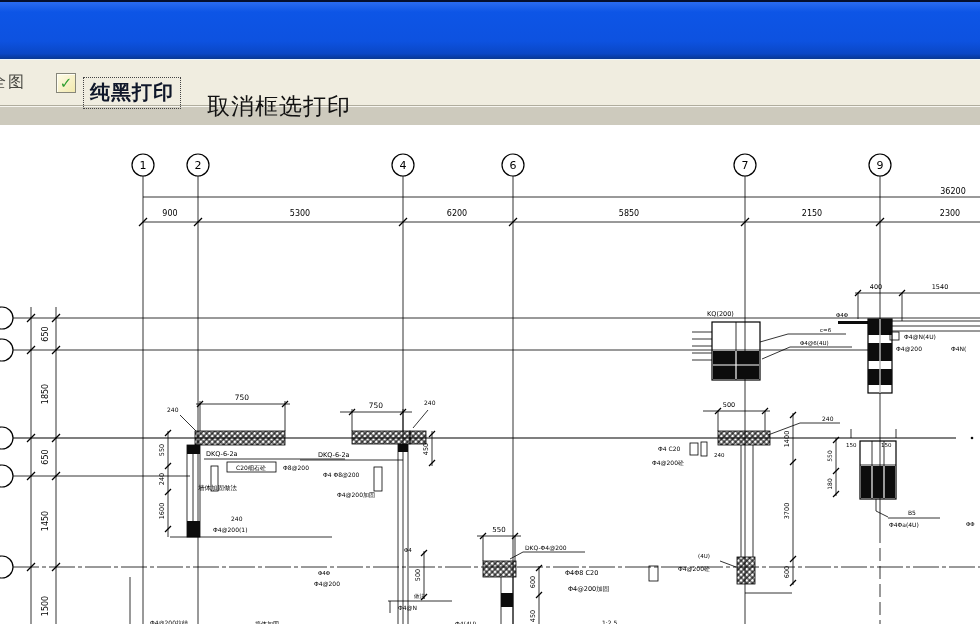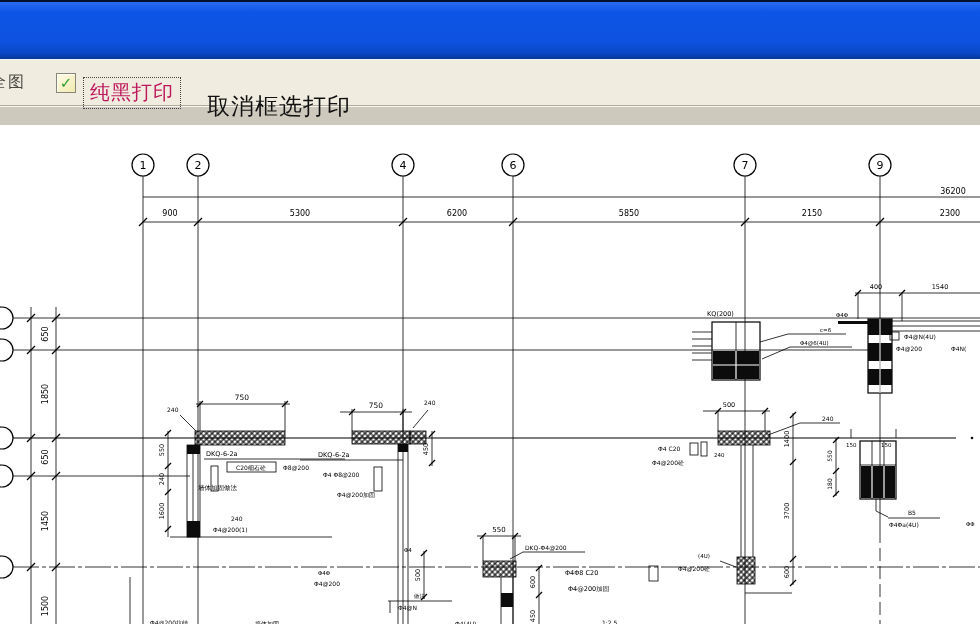--- a/index.html
+++ b/index.html
@@ -9,21 +9,21 @@
   .titlebar{height:56px;
     background:linear-gradient(180deg,#2a6cf0 0%,#0d55e6 18%,#0d52e0 70%,#0a47c6 92%,#083a9e 100%);
     border-bottom:1px solid #0a3a96;}
   .toolbar{height:45px;background:#f0ede0;border-top:1px solid #e9f3fd;
     border-bottom:1px solid #b0ad9e;display:flex;align-items:center;}
   .fullview{margin-left:-10px;font-size:16px;color:#4a4a44;letter-spacing:2px;white-space:nowrap;}
   .chk{width:18px;height:18px;margin-left:30px;border:1px solid #86867a;
     background:linear-gradient(135deg,#fefce8,#f2e9ae);display:flex;align-items:center;justify-content:center;
     box-shadow:inset 1px 1px 0 #fffef4;}
   .chk span{font-size:15px;font-weight:bold;line-height:1;}
-  .pureblack{margin-left:7px;font-size:20px;font-weight:normal;letter-spacing:1px;color:#be185d;
+  .pureblack{margin-left:7px;font-size:20px;font-weight:bold;letter-spacing:1px;color:#0f172a;
     border:1px dotted #444;padding:1px 6px 2px 6px;white-space:nowrap;margin-top:20px;}
   .cancelsel{margin-left:26px;font-size:23px;color:#111;letter-spacing:1px;white-space:nowrap;margin-top:47px;}
   .gap{height:18px;background:#cdcabd;border-top:1px solid #f7f6f0;}
   .canvas{display:block;background:#fff;}
   svg line,svg path,svg polyline,svg rect,svg circle{stroke:#000;fill:none;}
   .thin{stroke-width:0.8;} .med{stroke-width:1.2;}
   .hx{fill:url(#hx);stroke:#000;stroke-width:0.8;}
   .blk{fill:#0c0c0c;stroke:none;}
   .wht{stroke:#fff;stroke-width:1;}
   .dd{stroke-dasharray:26 3 4 3;}

